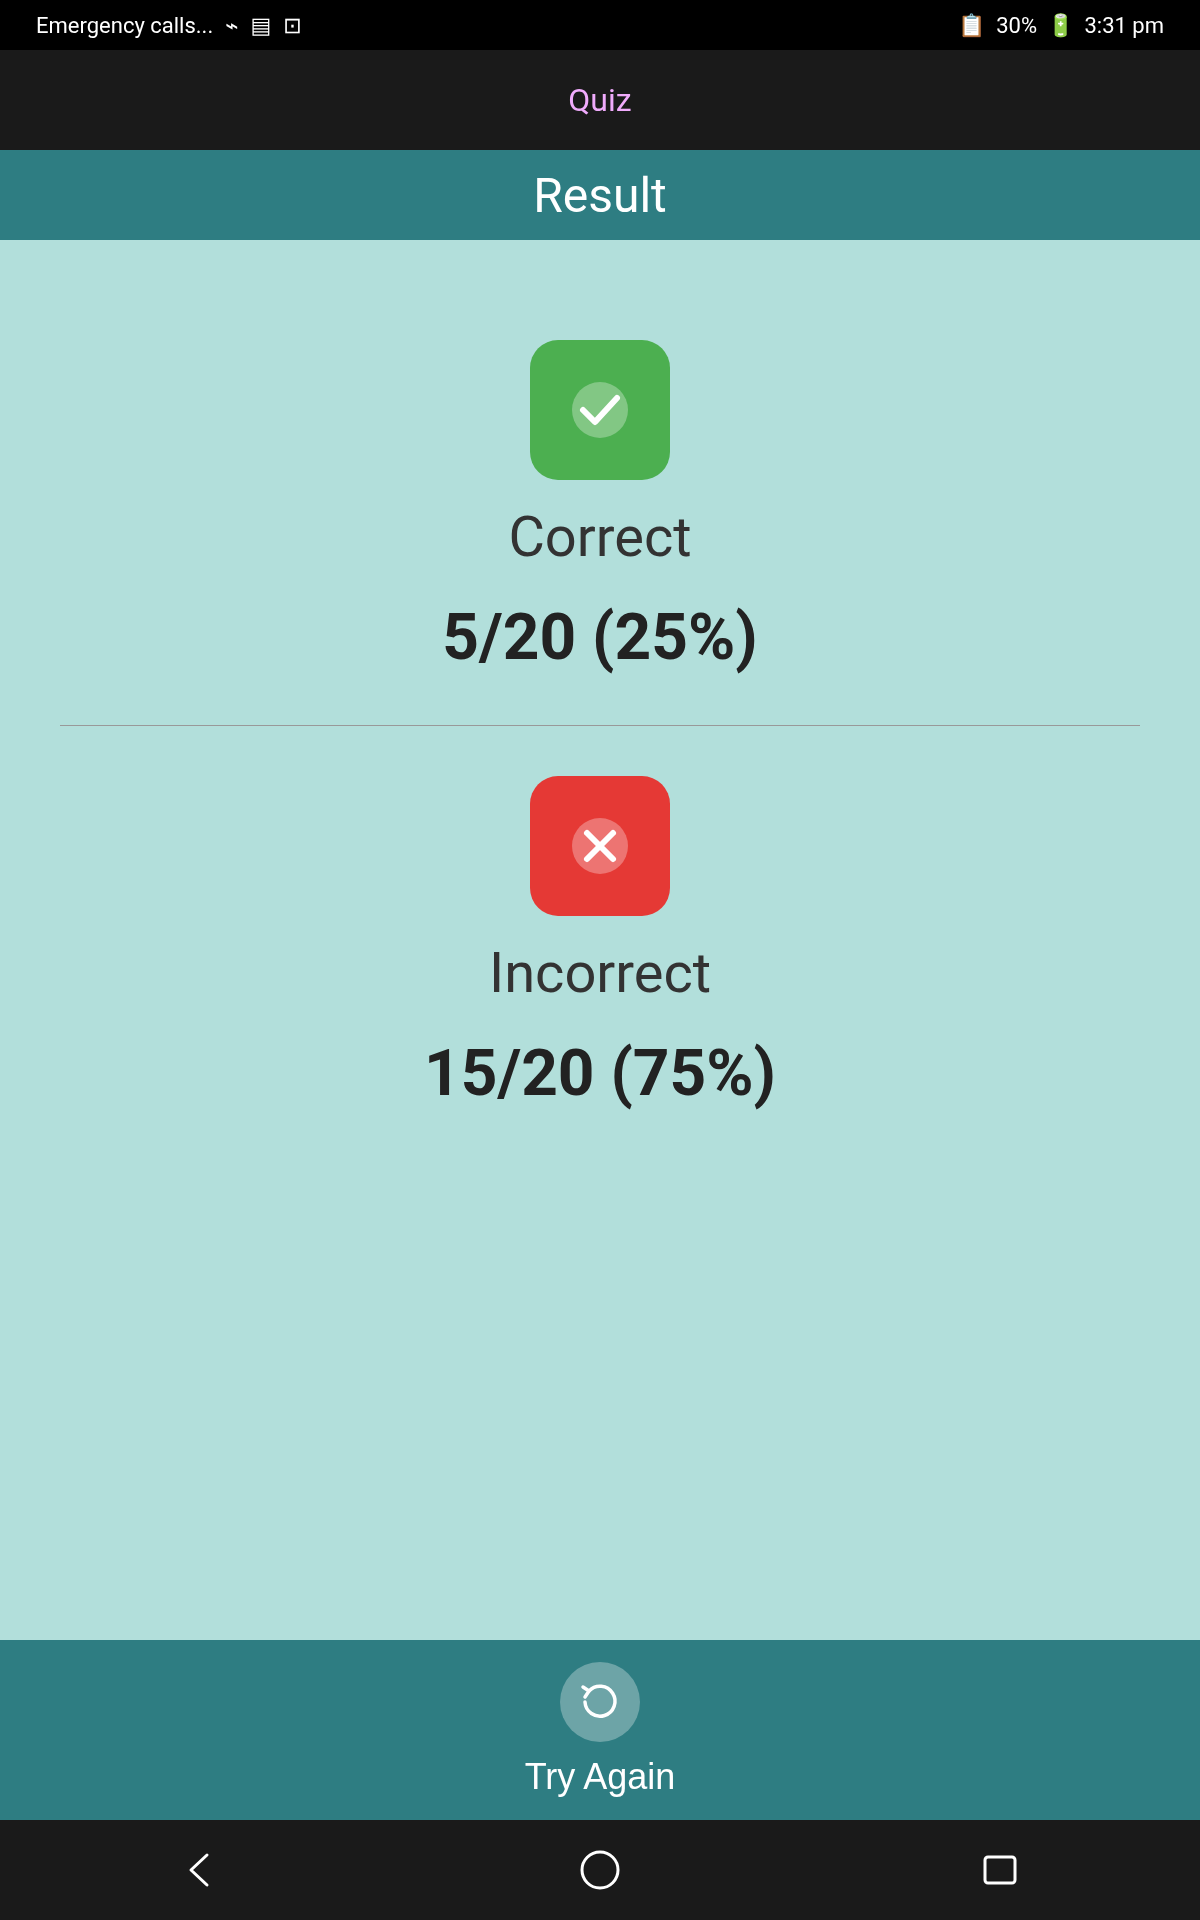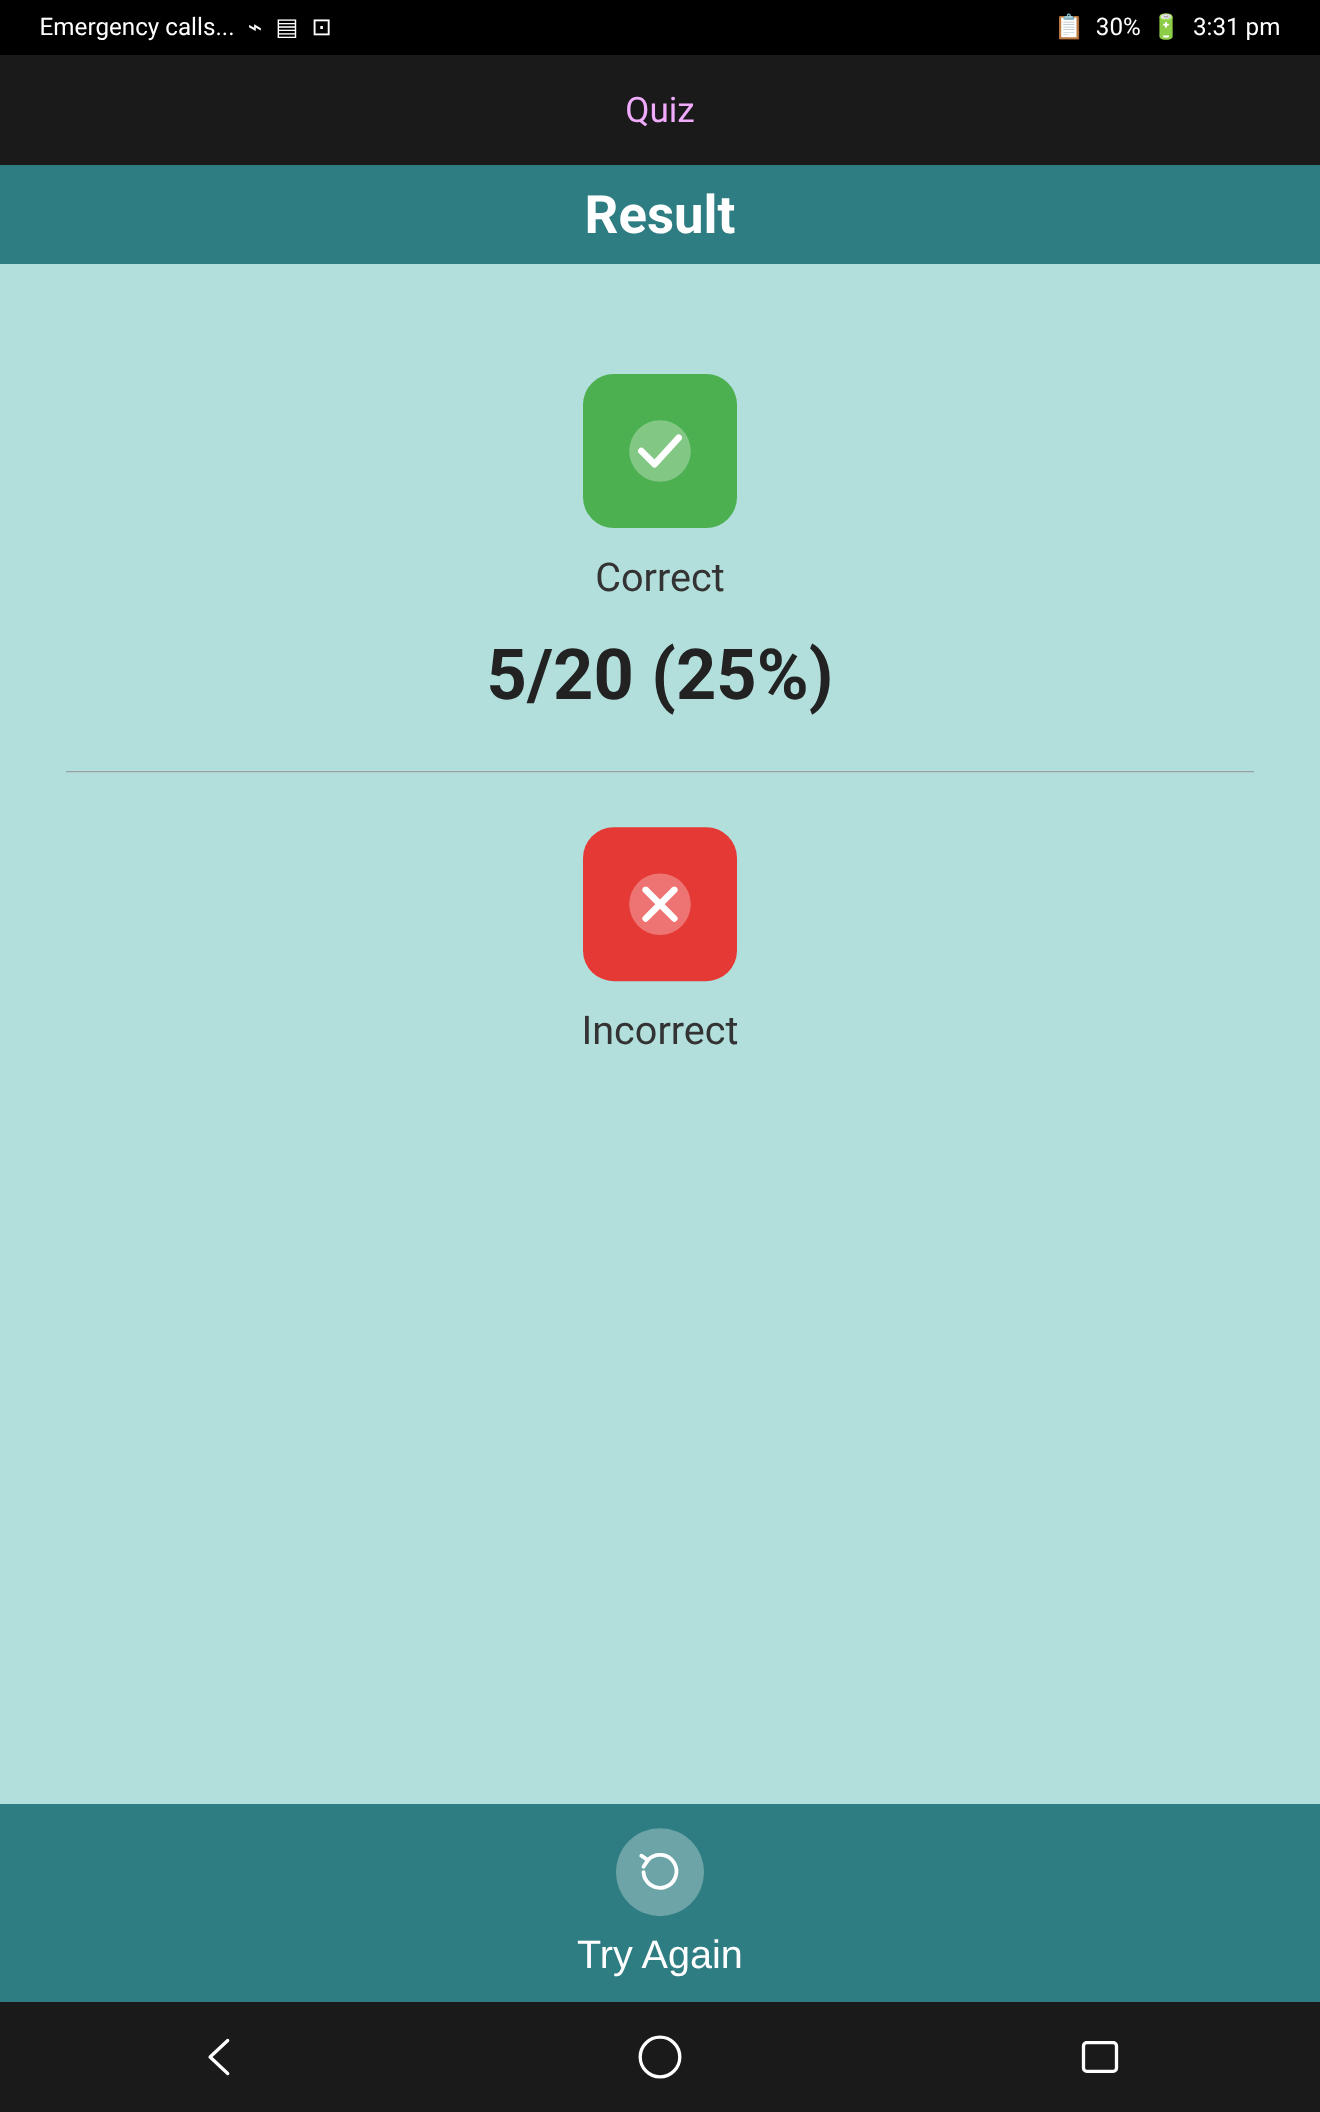--- a/index.html
+++ b/index.html
@@ -67,21 +67,21 @@
       height: 90px;
       display: flex;
       align-items: center;
       justify-content: center;
       flex-shrink: 0;
     }
 
     .result-header h2 {
       color: #fff;
       font-size: 48px;
-      font-weight: 700;
+      font-weight: 400;
     }
 
     
     .main-content {
       flex: 1;
       background: #b2dfdb;
       display: flex;
       flex-direction: column;
       align-items: center;
       padding: 60px 0 40px 0;
@@ -112,21 +112,21 @@
     .result-icon.incorrect {
       background: #e53935;
     }
 
     .result-icon svg {
       width: 70px;
       height: 70px;
     }
 
     .result-label {
-      font-size: 36px;
+      font-size: 56px;
       color: #333;
       margin-bottom: 30px;
     }
 
     .result-score {
       font-size: 64px;
       font-weight: 700;
       color: #222;
     }
 
@@ -240,20 +240,21 @@
 
   <div class="result-section">
     <div class="result-icon incorrect">
       <svg viewBox="0 0 70 70" fill="none">
         <circle cx="35" cy="35" r="28" fill="rgba(255,255,255,0.3)"></circle>
         <line x1="22" y1="22" x2="48" y2="48" stroke="white" stroke-width="6" stroke-linecap="round"></line>
         <line x1="48" y1="22" x2="22" y2="48" stroke="white" stroke-width="6" stroke-linecap="round"></line>
       </svg>
     </div>
     <span class="result-label">Incorrect</span>
+    <span class="result-score">15/20  (75%)</span>
   </div>
 
 </div>
 
 <div class="bottom-bar">
   <button class="bottom-btn">
     <div class="bottom-btn-icon">
       <svg viewBox="0 0 46 46" fill="none">
         <path d="M8 23 A15 15 0 1 0 12 12" stroke="white" stroke-width="3.5" stroke-linecap="round" fill="none"></path>
         <polyline points="6,8 12,12 8,18" stroke="white" stroke-width="3.5" stroke-linecap="round" stroke-linejoin="round" fill="none"></polyline>

